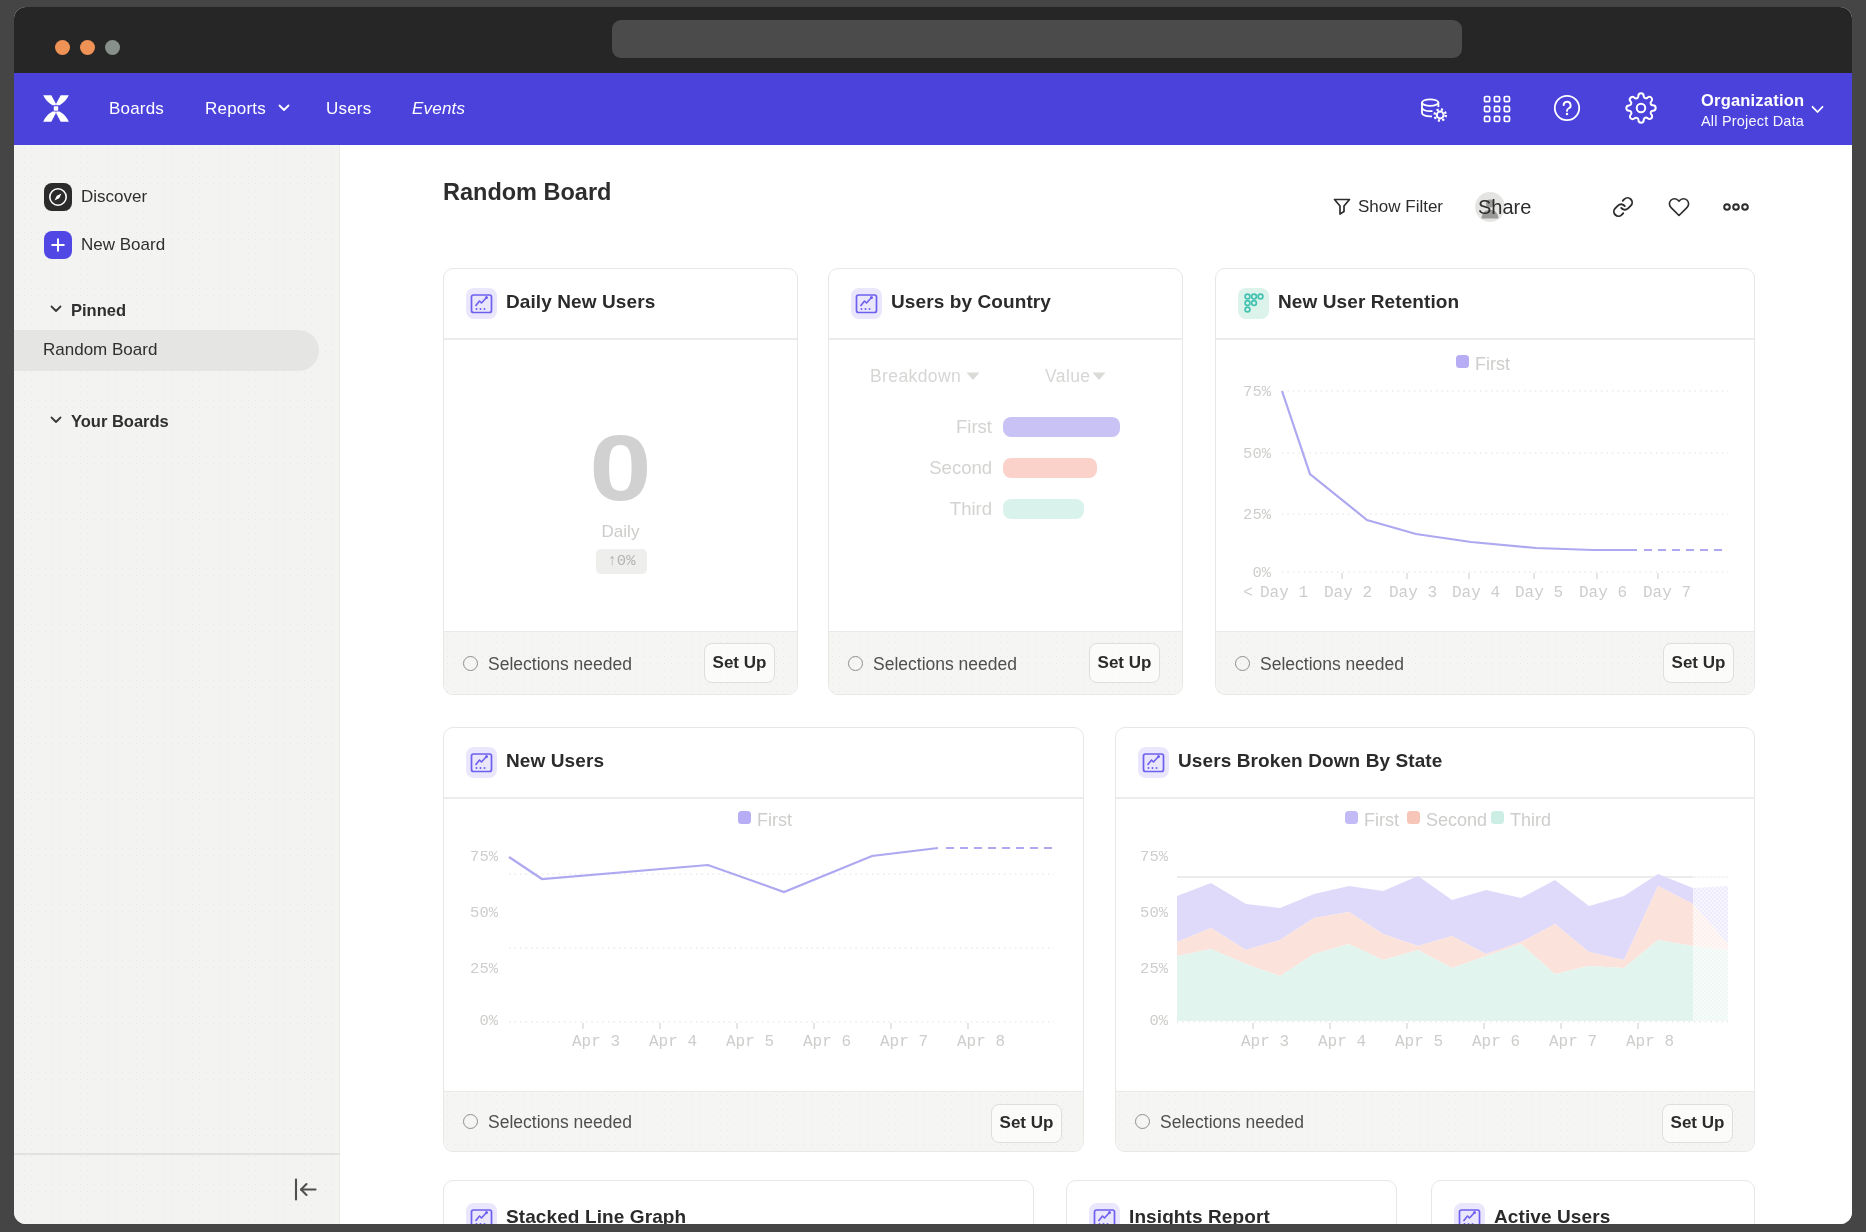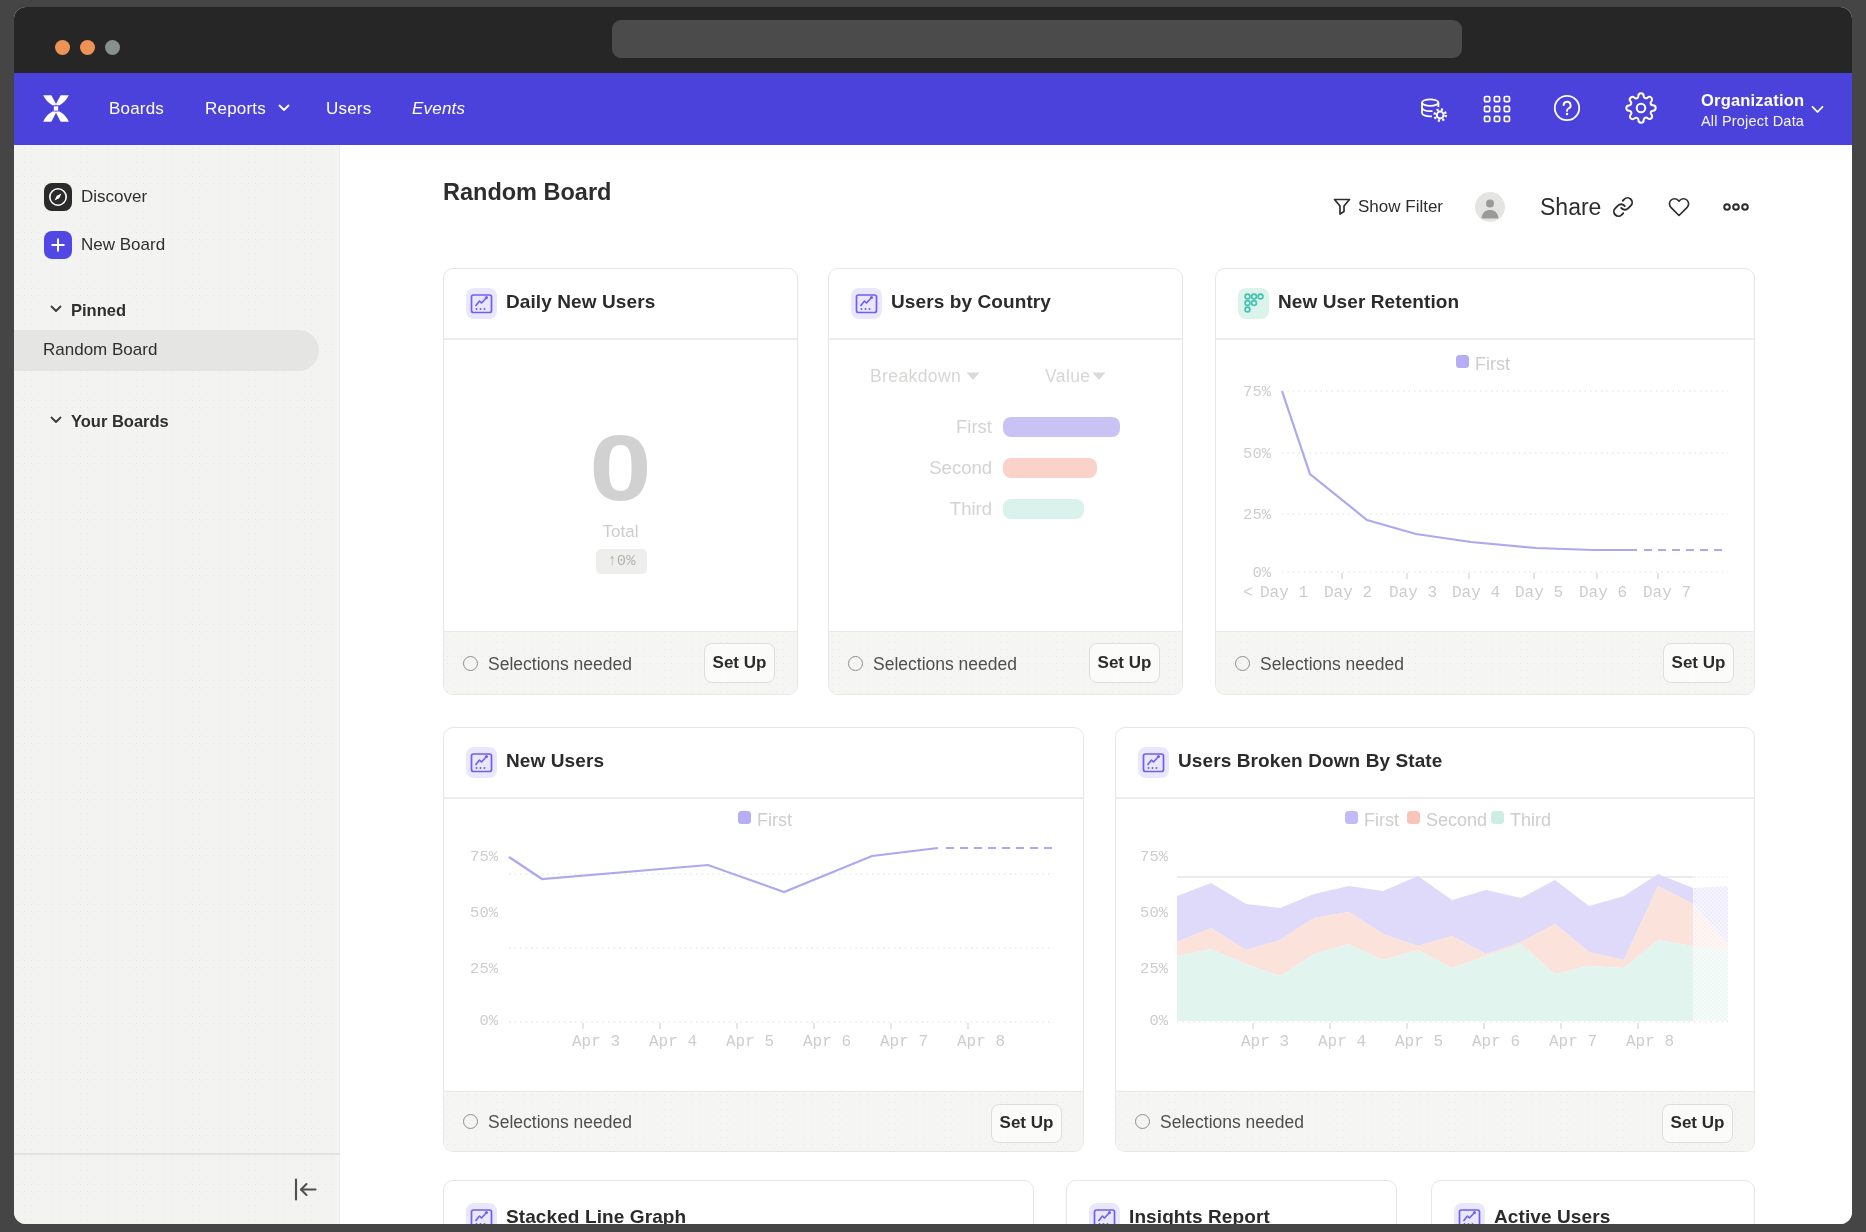--- a/index.html
+++ b/index.html
@@ -150,21 +150,21 @@
       <div class="abs" style="left:103px; top:32px; font-size:23.5px; font-weight:700; color:#2d2d2d; line-height:30px; letter-spacing:0px;">Random Board</div>
       <svg class="abs" style="left:992px; top:52px;" width="20" height="20" viewBox="0 0 20 20">
         <path d="M2.5,2.5 H17.5 L12,9 V14.5 L8,17 V9 Z" stroke="#2d2d2d" stroke-width="1.7" fill="none" stroke-linejoin="round"></path>
       </svg>
       <div class="abs" style="left:1018px; top:51px; font-size:17px; font-weight:500; color:#2d2d2d; line-height:22px;">Show Filter</div>
       <svg class="abs" style="left:1135px; top:47px;" width="30" height="30" viewBox="0 0 30 30">
         <circle cx="15" cy="15" r="15" fill="#e4e4e2"></circle>
         <circle cx="15" cy="11.5" r="4" fill="#9a9a98"></circle>
         <path d="M6.5,26.5 C7,20.5 10.5,18 15,18 C19.5,18 23,20.5 23.5,26.5 Z" fill="#9a9a98"></path>
       </svg>
-      <div class="abs" style="left:1200px; top:51px; font-size:23px; font-weight:500; color:#2d2d2d; line-height:22px;">Share</div>
+      <div class="abs" style="left:1138px; top:51px; font-size:20px; font-weight:500; color:#2d2d2d; line-height:22px;">Share</div>
       <svg class="abs" style="left:1272px; top:51px;" width="22" height="22" viewBox="0 0 24 24">
         <g stroke="#2d2d2d" stroke-width="2" fill="none" stroke-linecap="round" stroke-linejoin="round">
           <path d="M10 13a5 5 0 0 0 7.54.54l3-3a5 5 0 0 0-7.07-7.07l-1.72 1.71"></path>
           <path d="M14 11a5 5 0 0 0-7.54-.54l-3 3a5 5 0 0 0 7.07 7.07l1.71-1.71"></path>
         </g>
       </svg>
       <svg class="abs" style="left:1328px; top:51px;" width="22" height="22" viewBox="0 0 24 24">
         <path d="M20.84 4.61a5.5 5.5 0 0 0-7.78 0L12 5.67l-1.06-1.06a5.5 5.5 0 0 0-7.78 7.78l1.06 1.06L12 21.23l7.78-7.78 1.06-1.06a5.5 5.5 0 0 0 0-7.78z" stroke="#2d2d2d" stroke-width="1.8" fill="none" stroke-linecap="round" stroke-linejoin="round"></path>
       </svg>
       <svg class="abs" style="left:1383px; top:57px;" width="26" height="10" viewBox="0 0 26 10">
@@ -179,21 +179,21 @@
           <rect x="5.5" y="7" width="20" height="17.5" rx="2" stroke="#6d5ff0" stroke-width="1.7" fill="none"></rect>
           <path d="M9.5,18 L13.5,13 L15.5,15 L20.5,9.5" stroke="#6d5ff0" stroke-width="1.6" fill="none" stroke-linejoin="round"></path>
           <circle cx="20.5" cy="9.5" r="1.5" fill="#6d5ff0"></circle>
           <circle cx="10.5" cy="21" r="1" fill="#6d5ff0"></circle>
               <circle cx="14.5" cy="21" r="1" fill="#6d5ff0"></circle>
               <circle cx="18.5" cy="21" r="1" fill="#6d5ff0"></circle>
         </svg></div>
         <div class="ctitle">Daily New Users</div>
         <div class="cdiv"></div>
         <div class="abs" style="left:0; top:153px; width:100%; text-align:center; font-size:92px; font-weight:700; color:#d1d1d1; line-height:92px; transform:scaleX(1.22);">0</div>
-        <div class="abs" style="left:0; top:252px; width:100%; text-align:center; font-size:17px; color:#ccccca; line-height:21px;">Total</div>
+        <div class="abs" style="left:0; top:252px; width:100%; text-align:center; font-size:17px; color:#ccccca; line-height:21px;">Daily</div>
         <div class="abs mono" style="left:152px; top:280px; width:51px; height:25px; background:#eeeeec; border-radius:5px; text-align:center; font-size:15.5px; color:#b4b4b2; line-height:25px;">↑0%</div>
         <div class="cfoot">
           <div class="scirc"></div>
           <div class="stext">Selections needed</div>
           <div class="setup">Set Up</div>
         </div>
       </div>
       <div class="card" style="left:488px; top:123px; width:355px; height:427px;">
         <div class="chead"><svg width="31" height="31" viewBox="0 0 31 31">
           <rect x="5.5" y="7" width="20" height="17.5" rx="2" stroke="#6d5ff0" stroke-width="1.7" fill="none"></rect>

